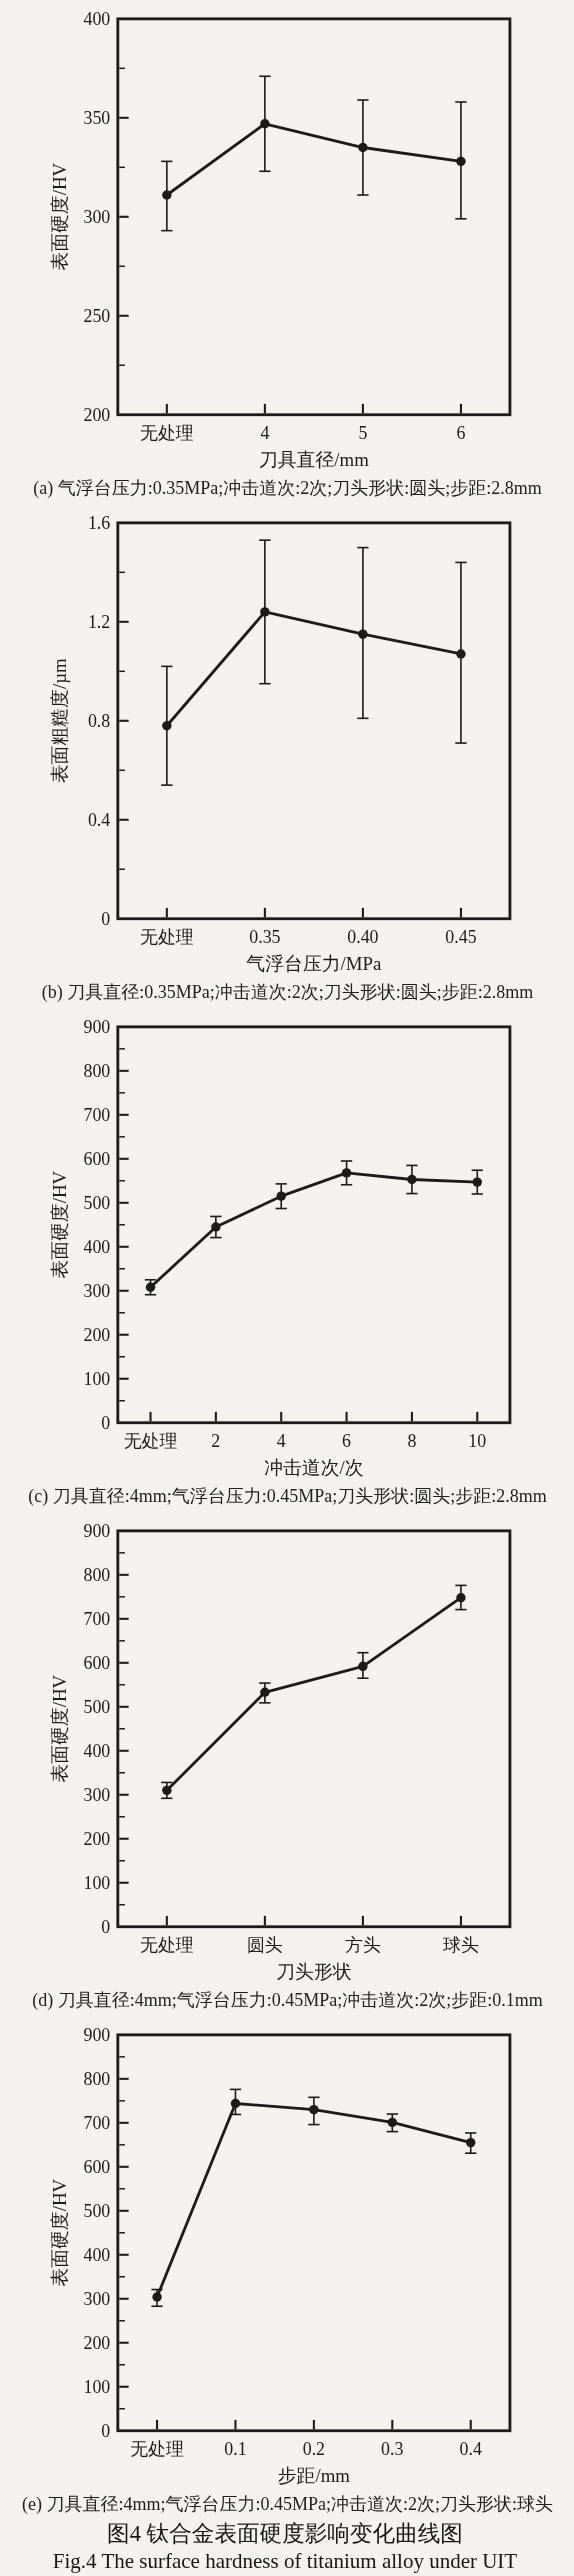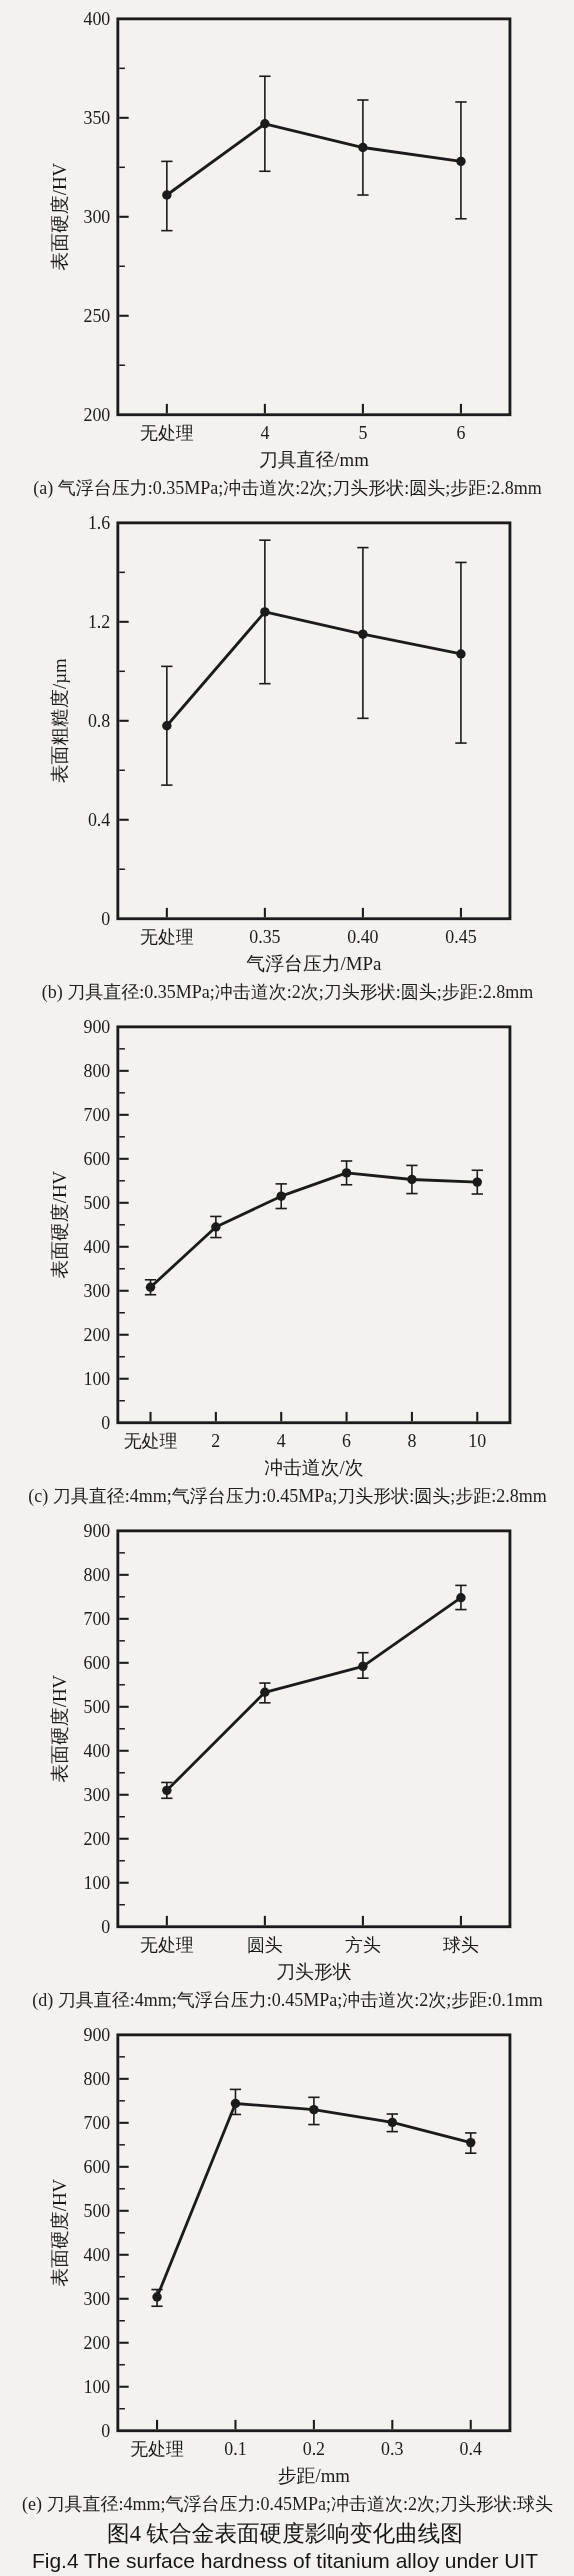--- a/index.html
+++ b/index.html
@@ -21,21 +21,21 @@
     white-space:nowrap;
   }
   .figure-titles{width:570px;height:57px;text-align:center;}
   .title-cn{
     font-size:22.6px;line-height:28px;color:#151515;
     font-family:"Liberation Serif","DejaVu Serif",serif;
     white-space:nowrap;
   }
   .title-en{
     font-size:21px;line-height:26px;color:#151515;
-    font-family:Liberation Sans, sans-serif;
+    font-family:Liberation Serif, serif;
     white-space:nowrap;
   }
   .tick-label{font-size:19px;fill:#1b1b1b;}
   .axis-label{font-size:20px;fill:#1b1b1b;}
 </style>
 </head>
 <body>
 
 <div id="figure">
 

